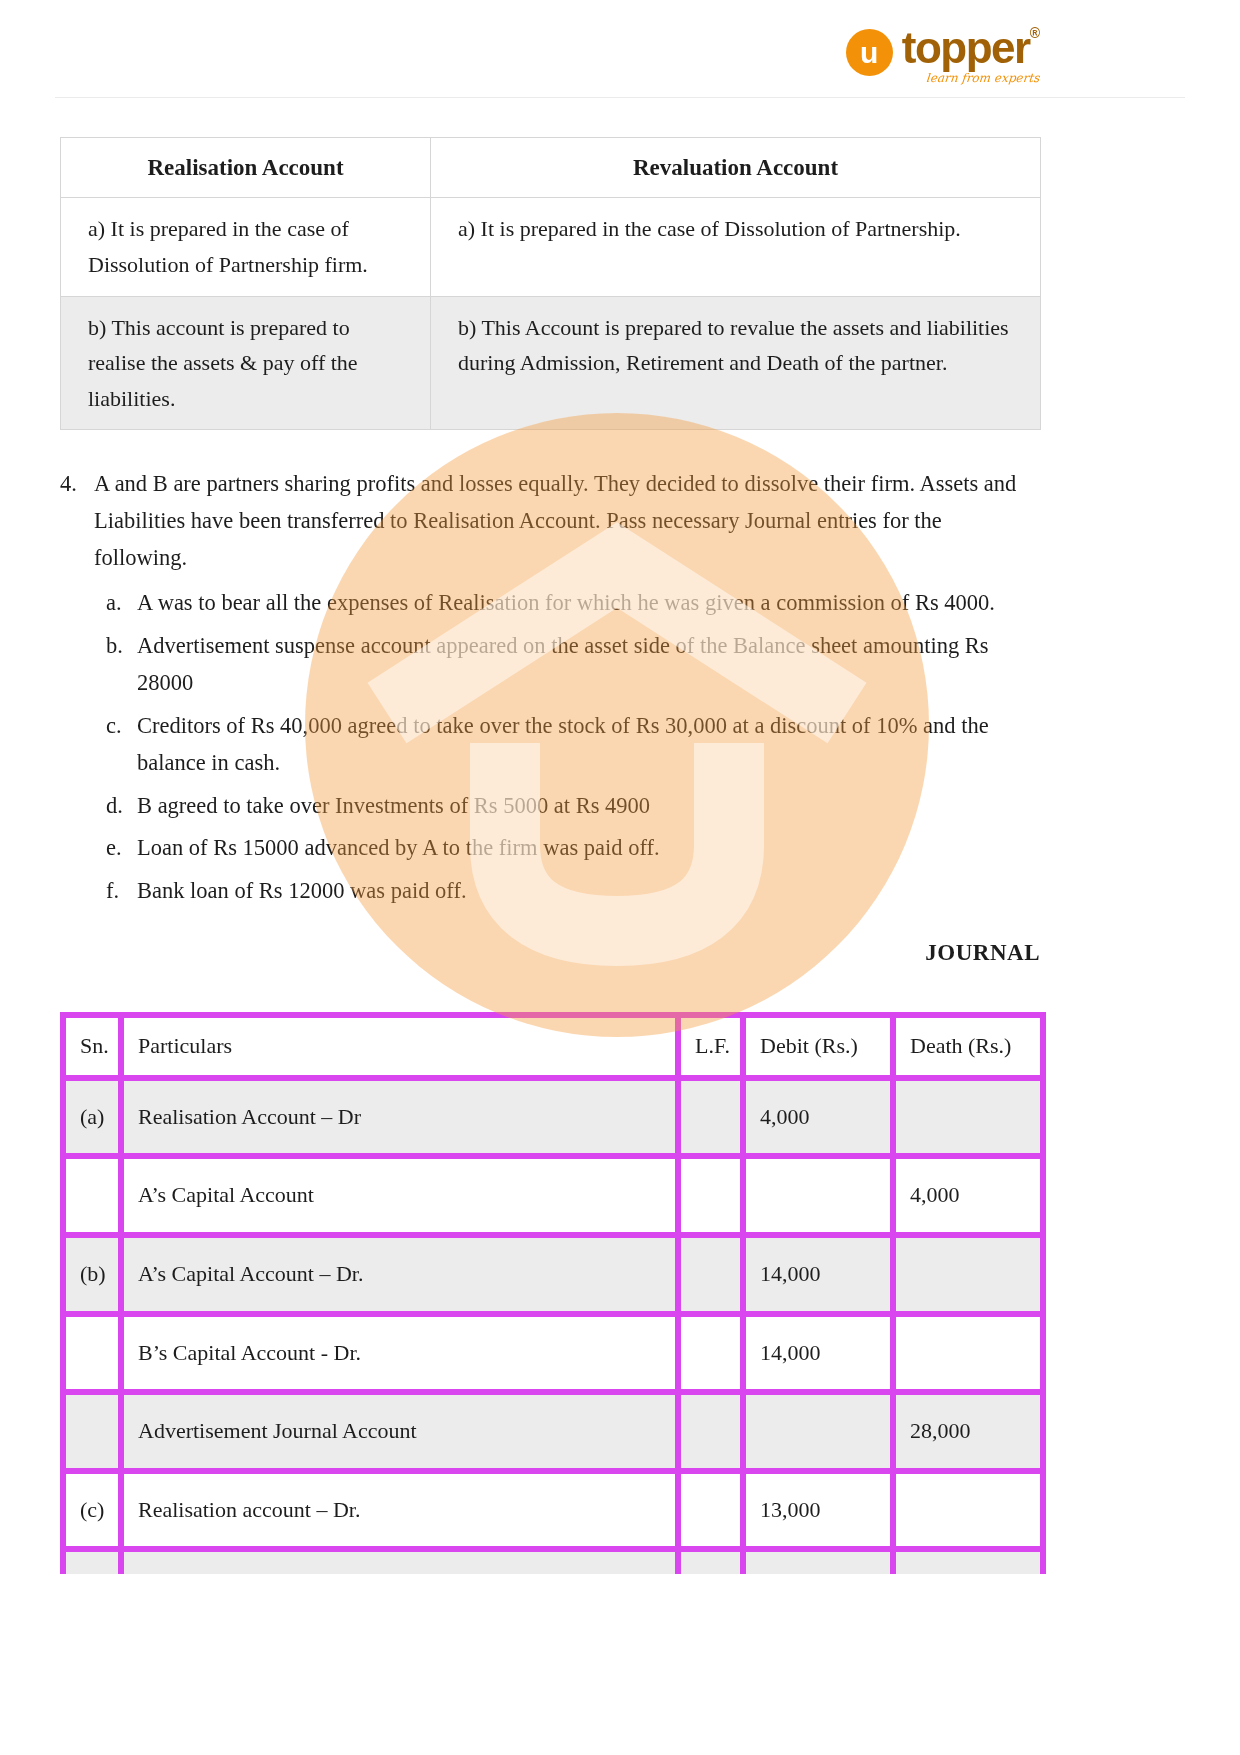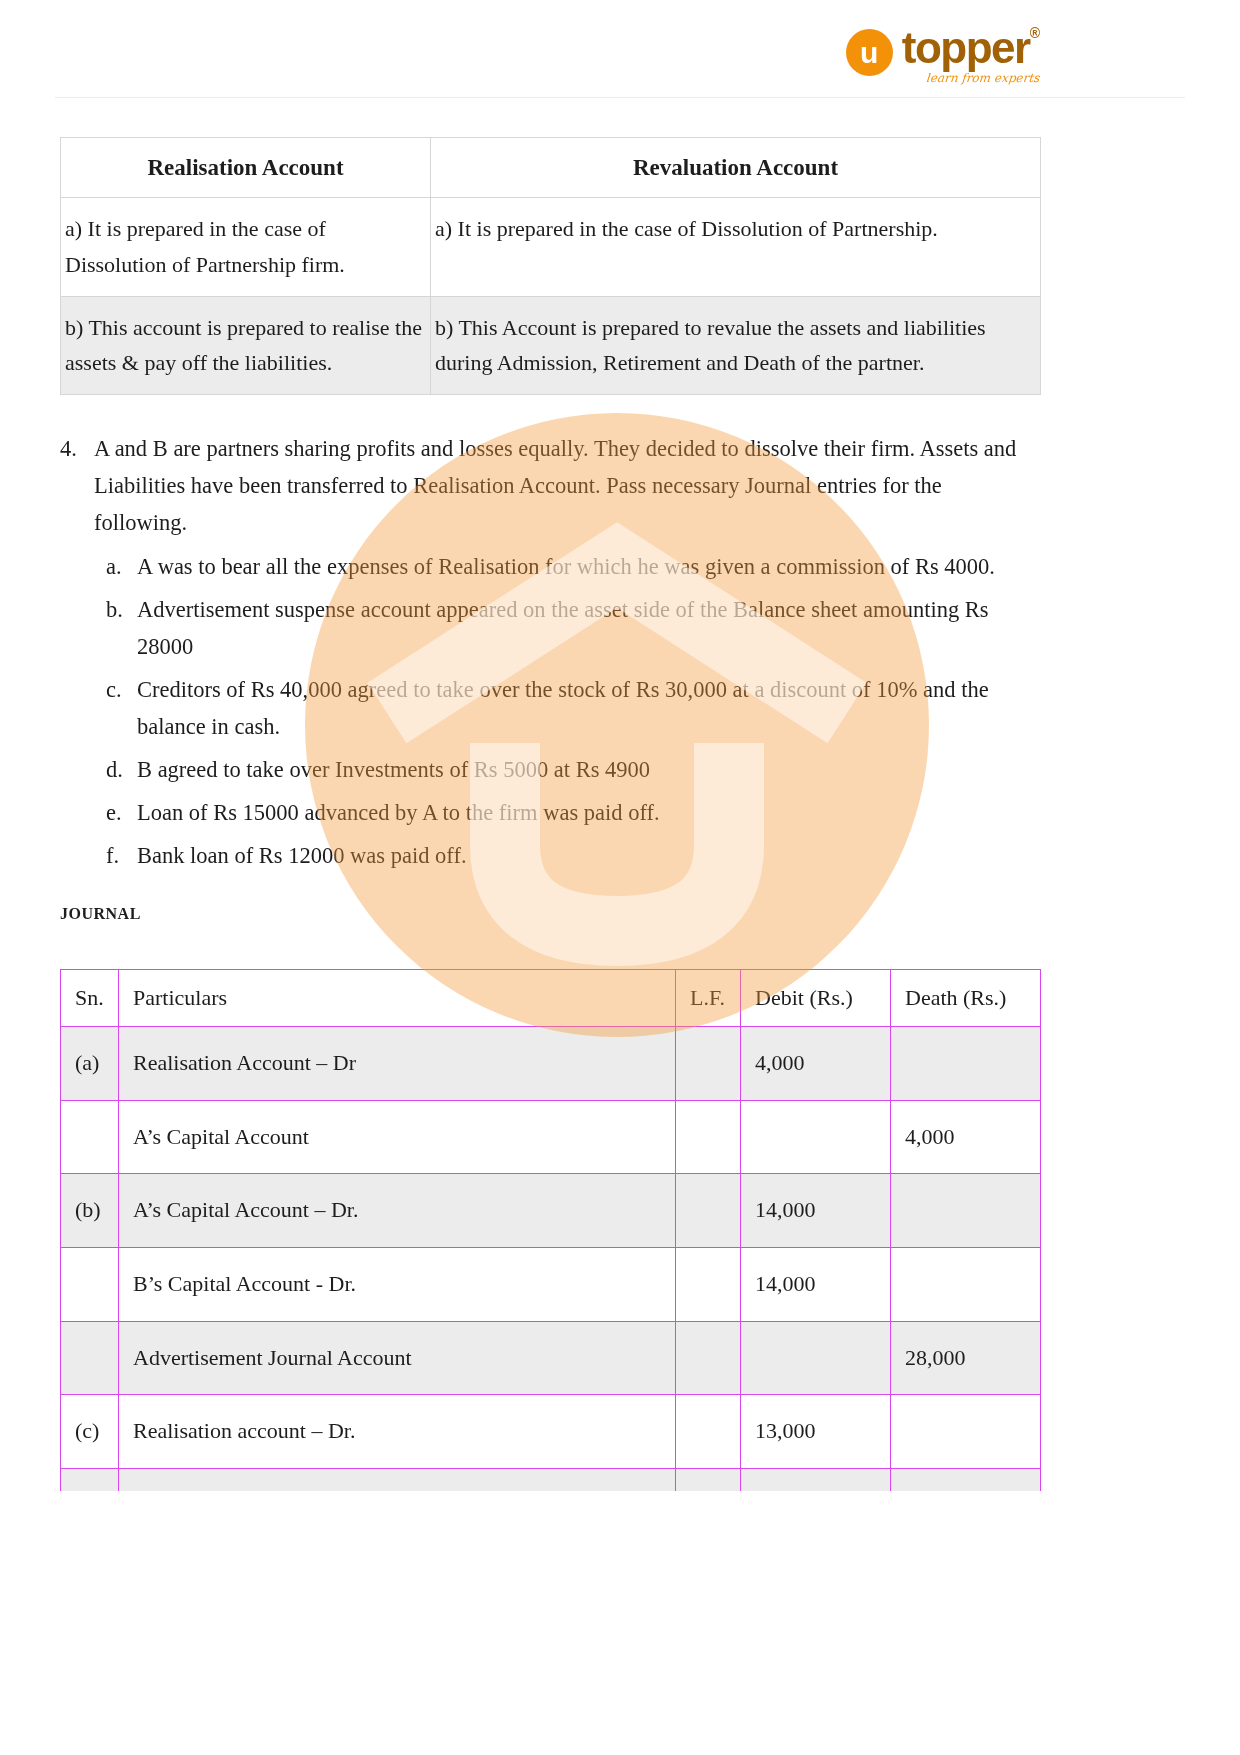--- a/index.html
+++ b/index.html
@@ -92,21 +92,21 @@
     vertical-align: top;
     text-align: left;
   }
   .cmp-table th {
     text-align: center;
     font-weight: bold;
     font-size: 23px;
     padding: 11px 0;
     background: #ffffff;
   }
-  .cmp-table td { padding: 13px 4px; }
+  .cmp-table td { padding: 13px 27px; }
   .cmp-row-a { background: #ffffff; }
   .cmp-row-b { background: #ececec; }
 
   
   .question {
     display: flex;
     margin-top: 36px;
     font-size: 22.5px;
     line-height: 1.64;
   }
@@ -118,33 +118,33 @@
     margin: 6px 0 6px 46px;
     font-size: 22.5px;
     line-height: 1.64;
   }
   .qlabel { width: 31px; flex: none; }
   .qitem-text { flex: 1; }
 
   
   .journal-title {
     margin-top: 30px;
-    text-align: left;
+    text-align: right;
     font-weight: bold;
-    font-size: 16px;
+    font-size: 23px;
     letter-spacing: 0.5px;
   }
   .jr-table {
     width: 980px;
     border-collapse: collapse;
     table-layout: fixed;
     margin-top: 46px;
   }
   .jr-table th, .jr-table td {
-    border: 1px solid #d946ef;
+    border: 6px solid #d946ef;
     font-size: 22px;
     line-height: 1.3;
     vertical-align: top;
     text-align: left;
     overflow: hidden;
     white-space: nowrap;
   }
   .jr-table th {
     font-weight: normal;
     padding: 14px 14px;

